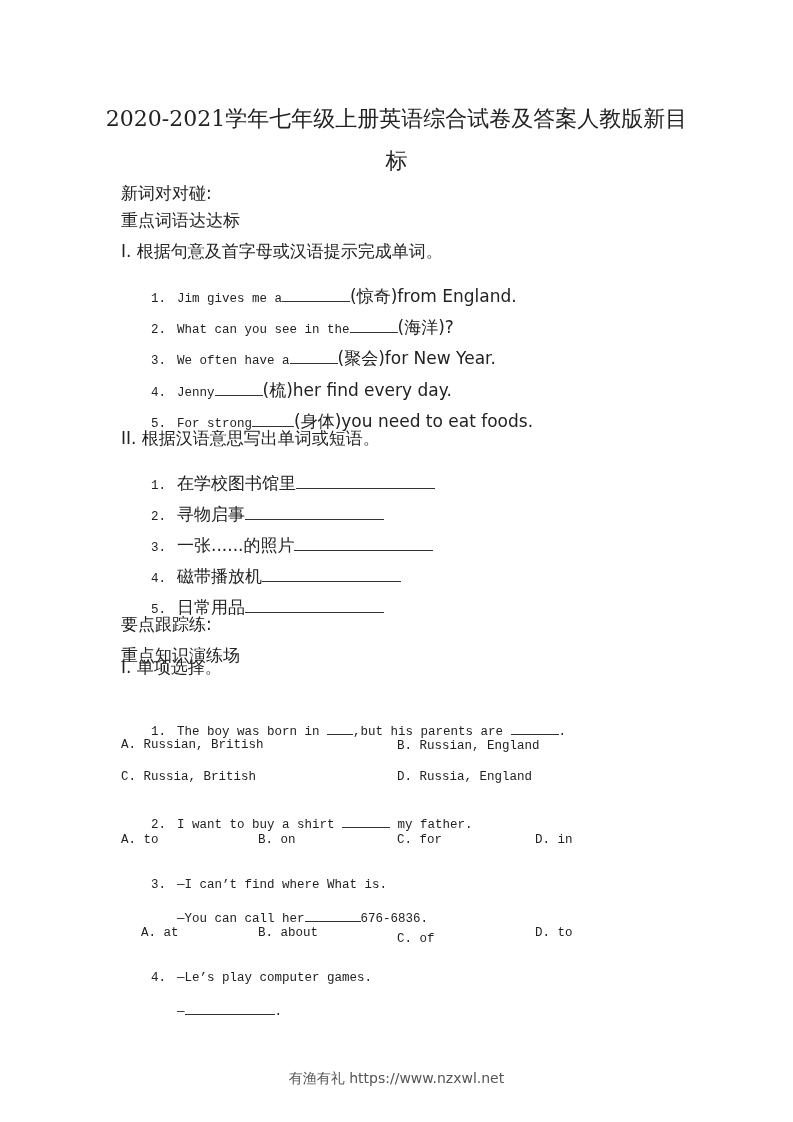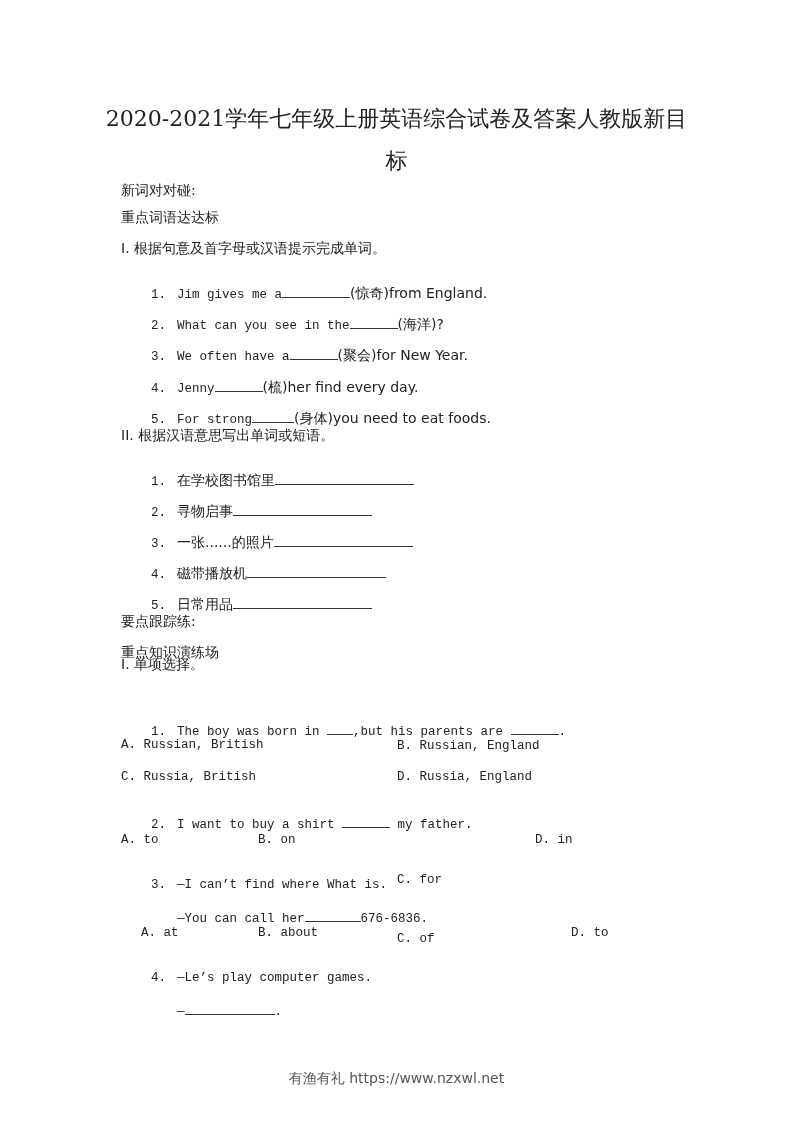--- a/index.html
+++ b/index.html
@@ -4,21 +4,21 @@
 <style>
   html, body { margin: 0; padding: 0; background: #ffffff; }
   body { width: 793px; height: 1122px; position: relative; overflow: hidden;
          font-family: "DejaVu Serif", "Liberation Serif", serif; color: #222; }
   .title { position: absolute; left: 0; width: 793px; text-align: center;
            font-size: 22px; color: #222; }
   .t1 { top: 104px; }
   .t2 { top: 146px; }
   .line { position: absolute; left: 121px; font-size: 12.5px; white-space: pre;
           font-family: "Liberation Mono", "DejaVu Sans Mono", monospace; color: #222; }
-  .cn { font-family: "DejaVu Sans", "Liberation Sans", sans-serif; font-size: 14px; }
+  .cn { font-family: "DejaVu Sans", "Liberation Sans", sans-serif; font-size: 17px; }
   .num { display: inline-block; width: 26px; }
   .blank { display: inline-block; border-bottom: 1px solid #333; height: 12px; vertical-align: baseline; }
   .opt { position: absolute; font-size: 12.5px; white-space: pre;
          font-family: "Liberation Mono", "DejaVu Sans Mono", monospace; }
   .footer { position: absolute; top: 1070px; left: 0; width: 793px; text-align: center;
             font-family: "DejaVu Sans", "Liberation Sans", sans-serif; font-size: 14px; color: #555; }
 </style>
 </head>
 <body>
 
@@ -73,33 +73,33 @@
   <div class="opt" style="top:738px; left:121px;">A. Russian, British</div>
   <div class="opt" style="top:739px; left:397px;">B. Russian, England</div>
   <div class="opt" style="top:770px; left:121px;">C. Russia, British</div>
   <div class="opt" style="top:770px; left:397px;">D. Russia, England</div>
 
   <div class="line" style="top:801px;">
     <span class="num">2.</span><span>I want to buy a shirt </span><span class="blank" style="width:48px;"></span><span> my father.</span>
   </div>
   <div class="opt" style="top:833px; left:121px;">A. to</div>
   <div class="opt" style="top:833px; left:258px;">B. on</div>
-  <div class="opt" style="top:833px; left:397px;margin-top:40px;">C. for</div>
+  <div class="opt" style="top:833px; left:397px;">C. for</div>
   <div class="opt" style="top:833px; left:535px;">D. in</div>
 
   <div class="line" style="top:864px;">
     <span class="num">3.</span><span>—I can’t find where What is.</span>
   </div>
   <div class="line" style="top:895px;">
     <span class="num"></span><span>—You can call her</span><span class="blank" style="width:56px;"></span><span>676-6836.</span>
   </div>
   <div class="opt" style="top:926px; left:121px;margin-left:20px;">A. at</div>
   <div class="opt" style="top:926px; left:258px;">B. about</div>
   <div class="opt" style="top:900px; left:397px;margin-top:32px;">C. of</div>
-  <div class="opt" style="top:926px; left:535px;margin-left:36px;">D. to</div>
+  <div class="opt" style="top:926px; left:535px;">D. to</div>
 
   <div class="line" style="top:957px;">
     <span class="num">4.</span><span>—Le’s play computer games.</span>
   </div>
   <div class="line" style="top:988px;">
     <span class="num"></span><span>—</span><span class="blank" style="width:90px;"></span><span>.</span>
   </div>
 
   <div class="footer">有渔有礼 https://www.nzxwl.net</div>
 </div>

